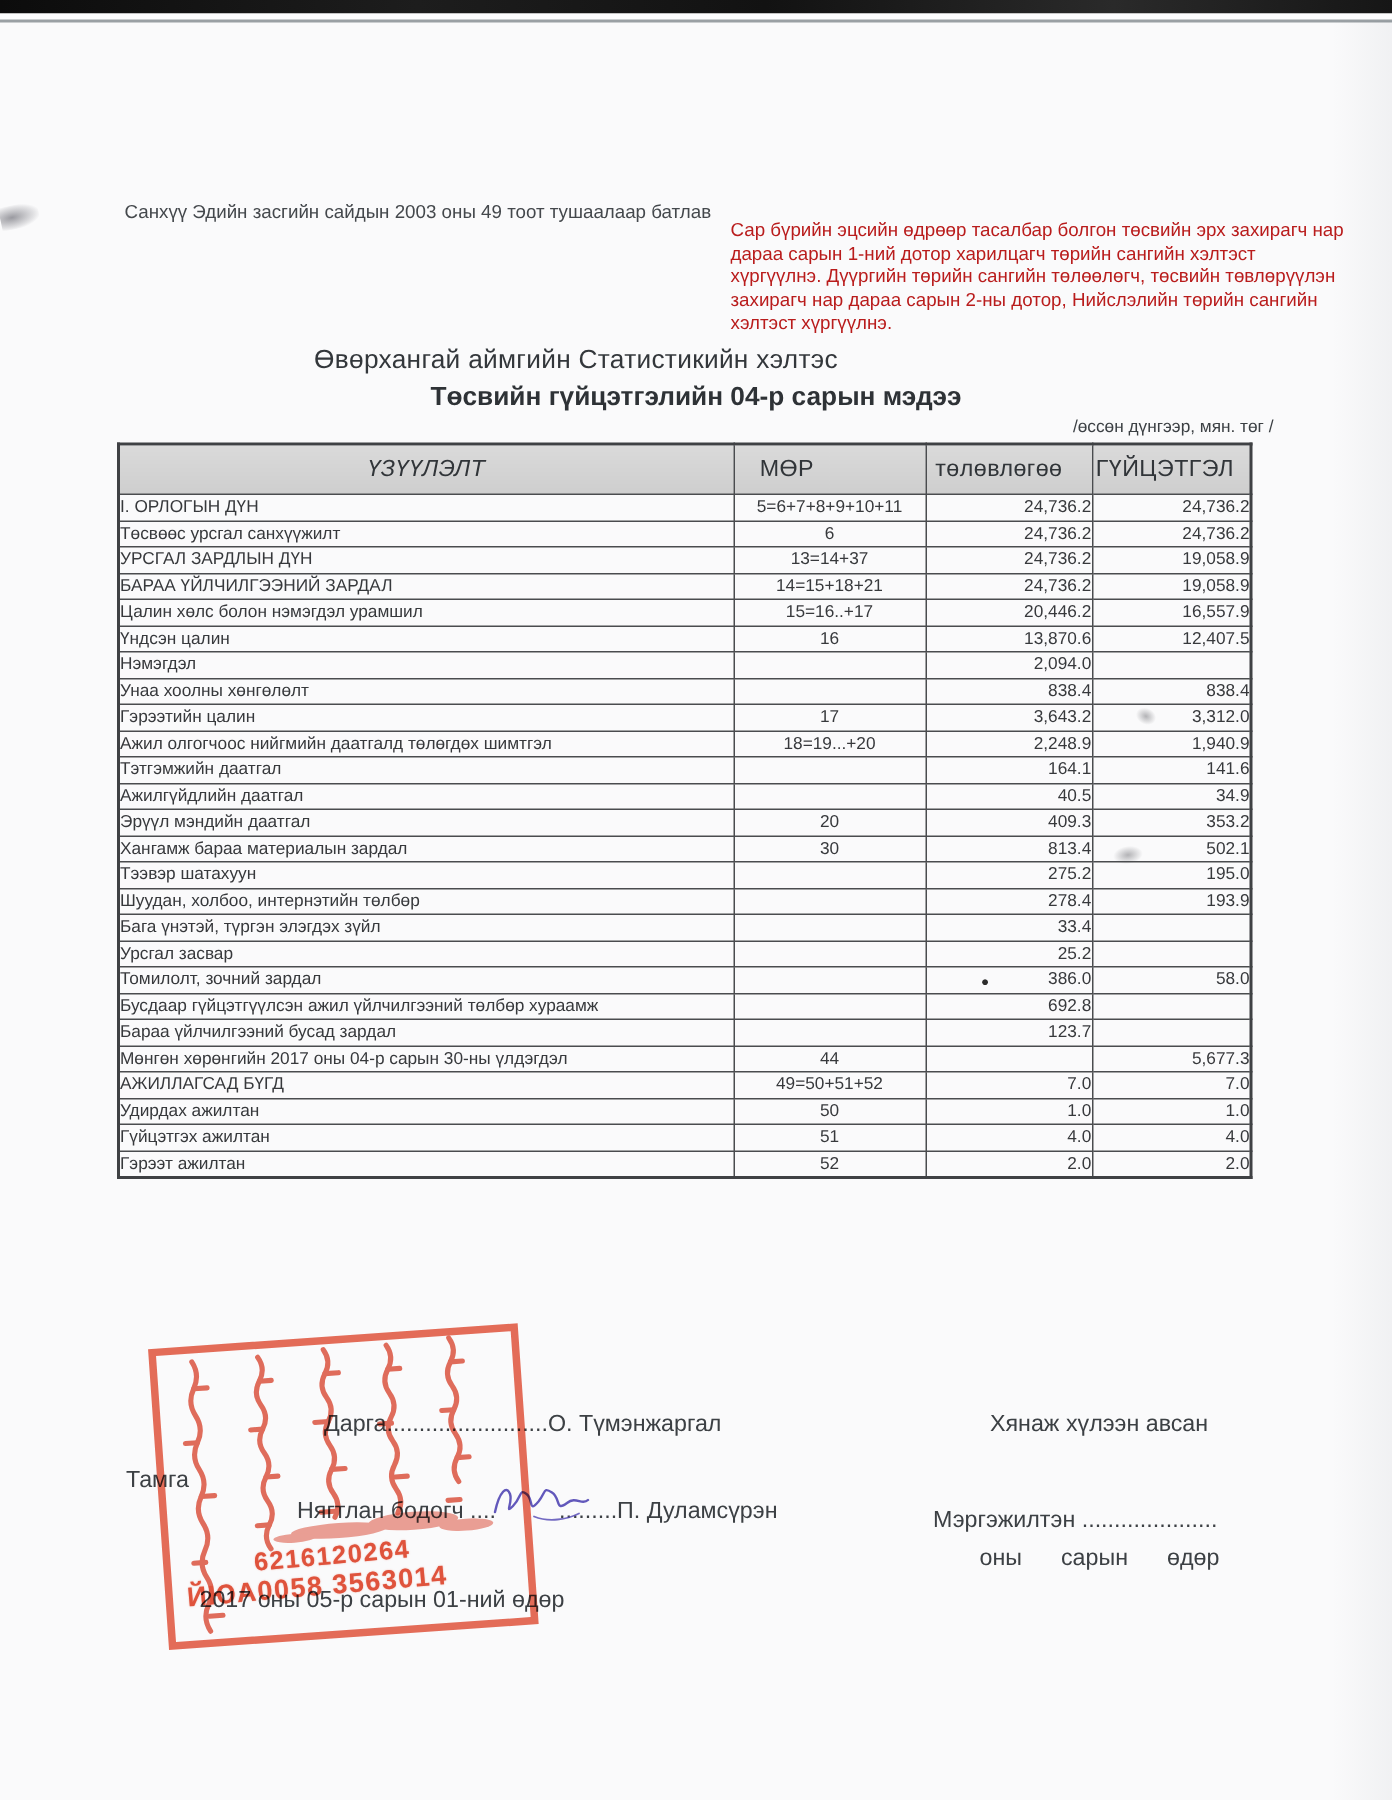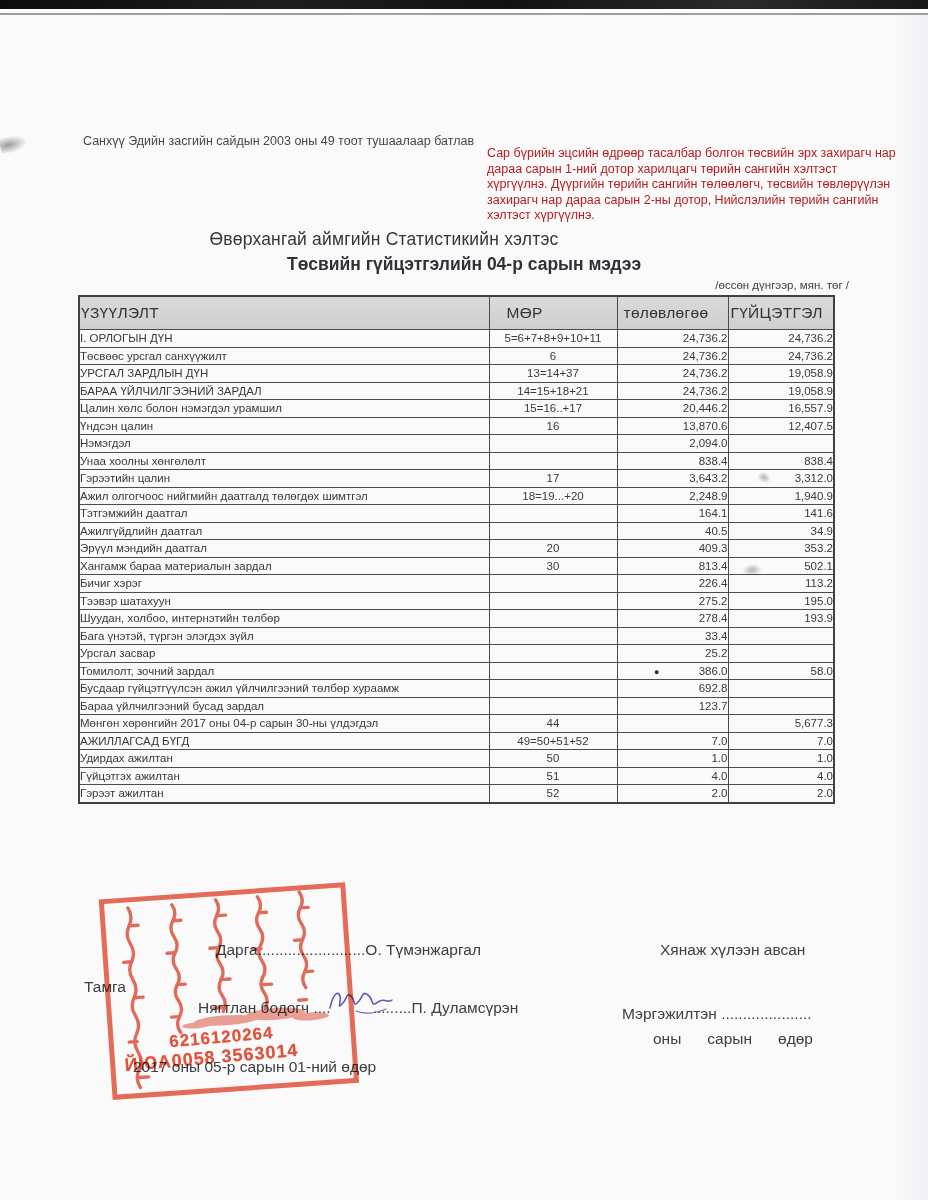--- a/index.html
+++ b/index.html
@@ -42,21 +42,21 @@
     border-collapse:collapse;table-layout:fixed;
     border:2px solid #3f4144;}
   table.budget col.c1{width:410px;}
   table.budget col.c2{width:128px;}
   table.budget col.c3{width:111px;}
   table.budget col.c4{width:106px;}
   table.budget th{
     height:30px;background:linear-gradient(180deg,#dadada,#cecece);
     border:1.5px solid #4a4c4f;font-weight:normal;color:#313539;
     font-size:15.5px;letter-spacing:.3px;overflow:hidden;white-space:nowrap;}
-  th.h-indicator{text-align:left;}
+  th.h-indicator{text-align:center;font-style:italic;}
   th.h-code{text-align:left;padding-left:17px;}
   th.h-plan{text-align:left;padding-left:6px;}
   th.h-actual{text-align:left;padding-left:2px;}
   table.budget td{
     height:16.5px;border:1px solid #4a4c4f;font-size:11.5px;color:#37393c;
     padding:0;overflow:hidden;white-space:nowrap;}
   td.c-label{text-align:left;padding-left:4px;}
   td.c-code{text-align:center;font-size:12px;}
   td.c-plan{text-align:right;padding-right:14px;font-size:12px;position:relative;}
   td.c-actual{text-align:right;padding-right:7px;font-size:12px;}
@@ -194,26 +194,20 @@
         <td class="c-plan">409.3</td>
         <td class="c-actual">353.2</td>
       </tr>
       <tr>
         <td class="c-label">Хангамж бараа материалын зардал</td>
         <td class="c-code">30</td>
         <td class="c-plan">813.4</td>
         <td class="c-actual">502.1</td>
       </tr>
       <tr>
-        <td class="c-label">Бичиг хэрэг</td>
-        <td class="c-code"></td>
-        <td class="c-plan">226.4</td>
-        <td class="c-actual">113.2</td>
-      </tr>
-      <tr>
         <td class="c-label">Тээвэр шатахуун</td>
         <td class="c-code"></td>
         <td class="c-plan">275.2</td>
         <td class="c-actual">195.0</td>
       </tr>
       <tr>
         <td class="c-label">Шуудан, холбоо, интернэтийн төлбөр</td>
         <td class="c-code"></td>
         <td class="c-plan">278.4</td>
         <td class="c-actual">193.9</td>

